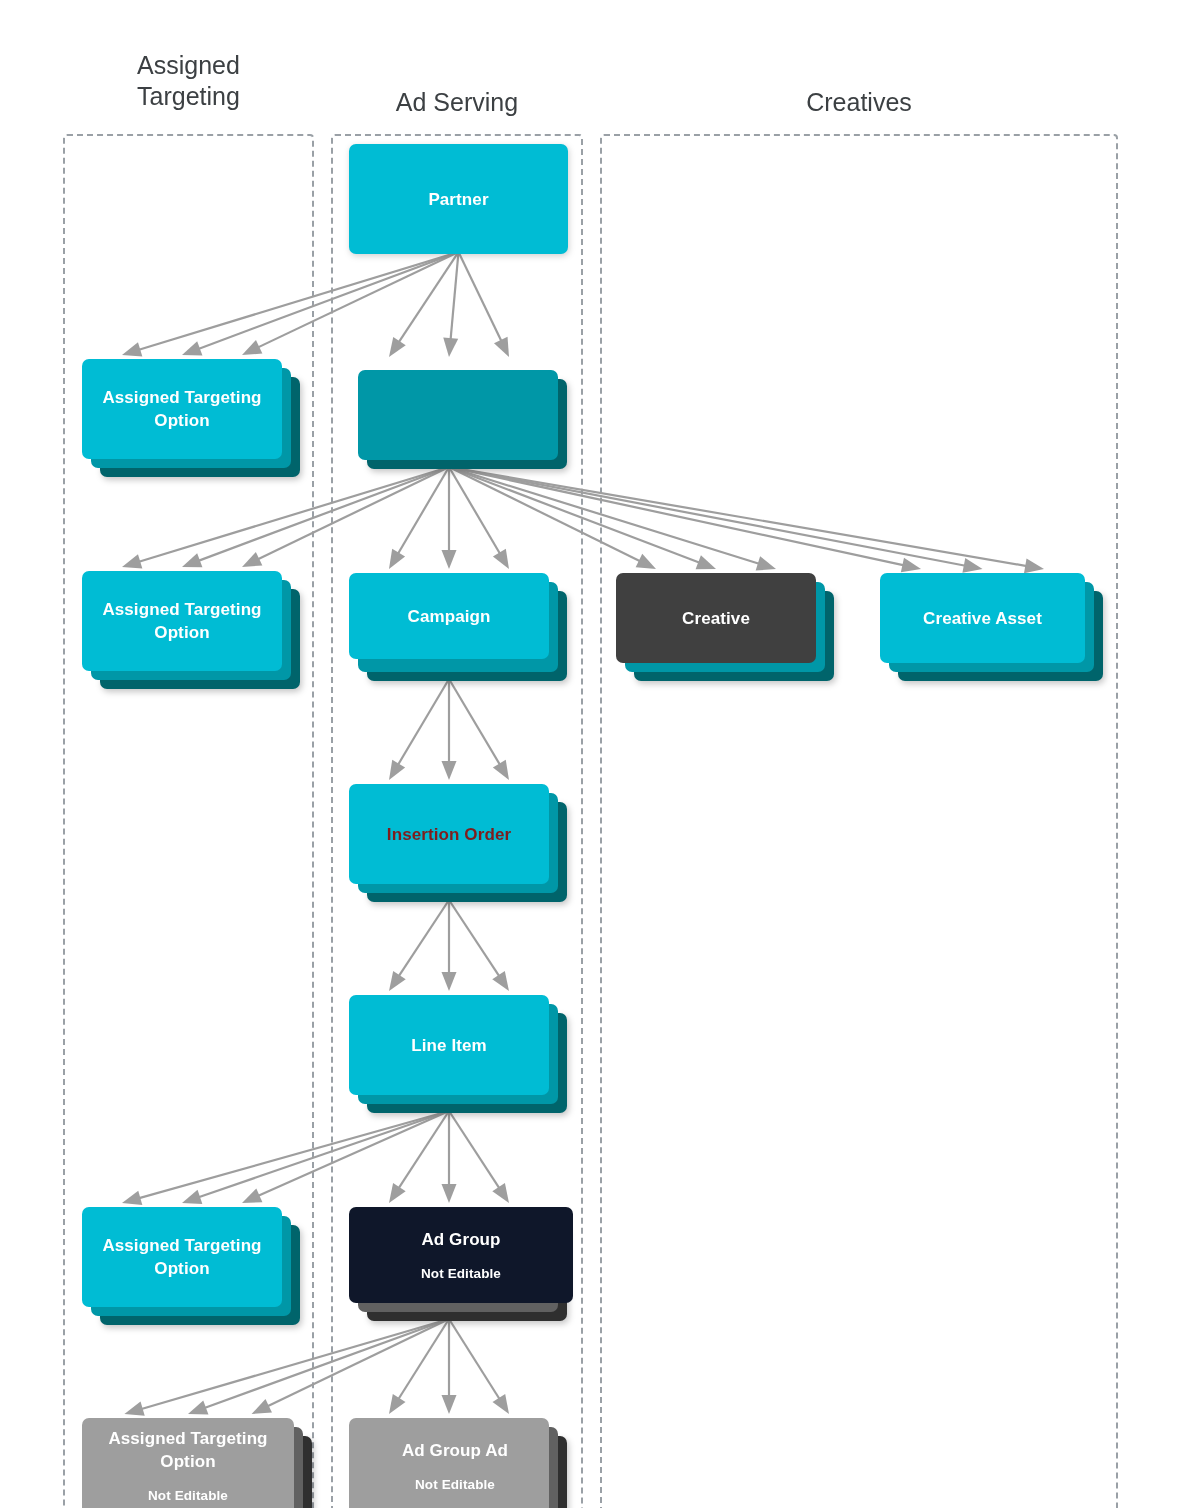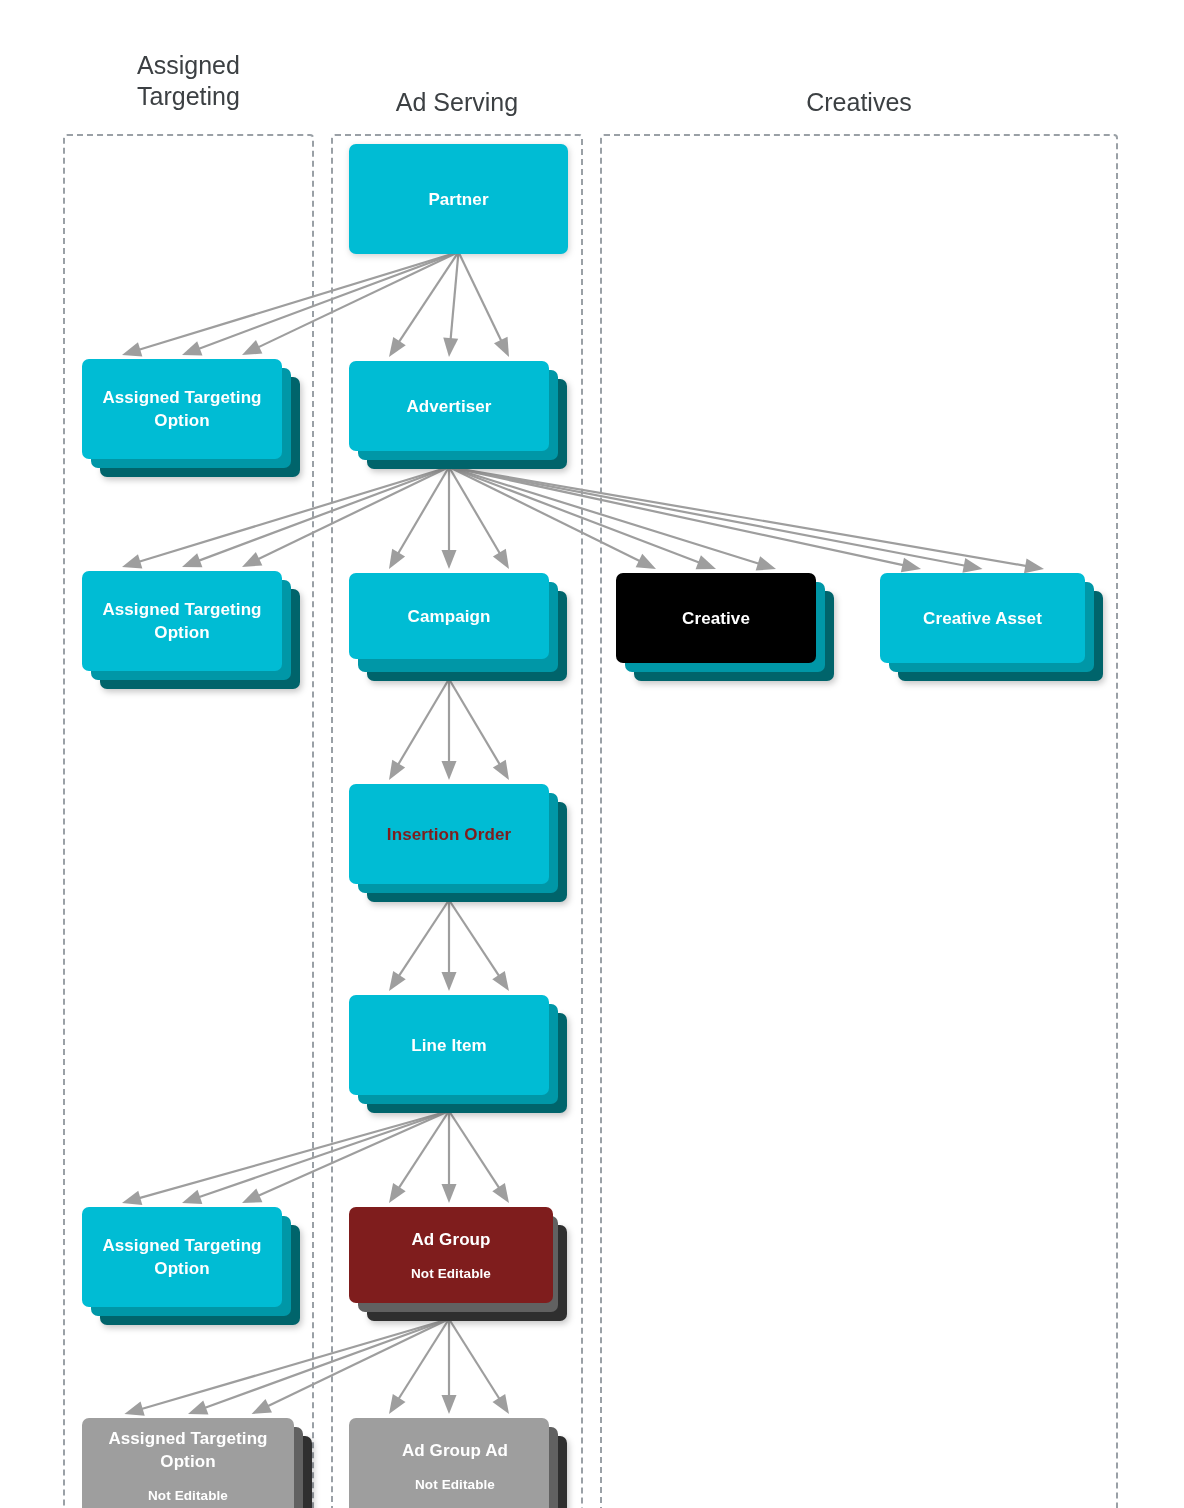--- a/index.html
+++ b/index.html
@@ -209,42 +209,39 @@
       <div class="node stacked" style="left: 82px; top: 315px; width: 218px; height: 118px;">
         <div class="layer l3" style="left: 18px; top: 18px; width: 200px; height: 100px; background: rgb(0, 100, 107);"></div>
         <div class="layer l2" style="left: 9px; top: 9px; width: 200px; height: 100px; background: rgb(0, 151, 167);"></div>
         <div class="face" style="left: 0px; top: 0px; width: 200px; height: 100px; background: rgb(0, 188, 212); color: rgb(255, 255, 255);">
           <div class="title">Assigned Targeting Option</div>
         </div>
       </div>
       <div class="node stacked" style="left: 349px; top: 317px; width: 218px; height: 108px;">
         <div class="layer l3" style="left: 18px; top: 18px; width: 200px; height: 90px; background: rgb(0, 100, 107);"></div>
         <div class="layer l2" style="left: 9px; top: 9px; width: 200px; height: 90px; background: rgb(0, 151, 167);"></div>
-        <div class="face" style="left: 0px; top: 0px; width: 200px; height: 90px; background: rgb(0, 188, 212); color: rgb(255, 255, 255);">
-          <div class="title">Advertiser</div>
-        </div>
       </div>
       <div class="node stacked" style="left: 82px; top: 527px; width: 218px; height: 118px;">
         <div class="layer l3" style="left: 18px; top: 18px; width: 200px; height: 100px; background: rgb(0, 100, 107);"></div>
         <div class="layer l2" style="left: 9px; top: 9px; width: 200px; height: 100px; background: rgb(0, 151, 167);"></div>
         <div class="face" style="left: 0px; top: 0px; width: 200px; height: 100px; background: rgb(0, 188, 212); color: rgb(255, 255, 255);">
           <div class="title">Assigned Targeting Option</div>
         </div>
       </div>
       <div class="node stacked" style="left: 349px; top: 529px; width: 218px; height: 108px;">
         <div class="layer l3" style="left: 18px; top: 18px; width: 200px; height: 90px; background: rgb(0, 100, 107);"></div>
         <div class="layer l2" style="left: 9px; top: 9px; width: 200px; height: 90px; background: rgb(0, 151, 167);"></div>
         <div class="face" style="left: 0px; top: 0px; width: 200px; height: 86px; background: rgb(0, 188, 212); color: rgb(255, 255, 255);">
           <div class="title">Campaign</div>
         </div>
       </div>
       <div class="node stacked" style="left: 616px; top: 529px; width: 218px; height: 108px;">
         <div class="layer l3" style="left: 18px; top: 18px; width: 200px; height: 90px; background: rgb(0, 100, 107);"></div>
         <div class="layer l2" style="left: 9px; top: 9px; width: 200px; height: 90px; background: rgb(0, 151, 167);"></div>
-        <div class="face" style="left: 0px; top: 0px; width: 200px; height: 90px; background: #000000; color: rgb(255, 255, 255);">
+        <div class="face" style="left: 0px; top: 0px; width: 200px; height: 90px; background: #404040; color: rgb(255, 255, 255);">
           <div class="title">Creative</div>
         </div>
       </div>
       <div class="node stacked" style="left: 880px; top: 529px; width: 223px; height: 108px;">
         <div class="layer l3" style="left: 18px; top: 18px; width: 205px; height: 90px; background: rgb(0, 100, 107);"></div>
         <div class="layer l2" style="left: 9px; top: 9px; width: 205px; height: 90px; background: rgb(0, 151, 167);"></div>
         <div class="face" style="left: 0px; top: 0px; width: 205px; height: 90px; background: rgb(0, 188, 212); color: rgb(255, 255, 255);">
           <div class="title">Creative Asset</div>
         </div>
       </div>
@@ -265,21 +262,21 @@
       <div class="node stacked" style="left: 82px; top: 1163px; width: 218px; height: 118px;">
         <div class="layer l3" style="left: 18px; top: 18px; width: 200px; height: 100px; background: rgb(0, 100, 107);"></div>
         <div class="layer l2" style="left: 9px; top: 9px; width: 200px; height: 100px; background: rgb(0, 151, 167);"></div>
         <div class="face" style="left: 0px; top: 0px; width: 200px; height: 100px; background: rgb(0, 188, 212); color: rgb(255, 255, 255);">
           <div class="title">Assigned Targeting Option</div>
         </div>
       </div>
       <div class="node stacked" style="left: 349px; top: 1163px; width: 218px; height: 114px;">
         <div class="layer l3" style="left: 18px; top: 18px; width: 200px; height: 96px; background: rgb(47, 47, 47);"></div>
         <div class="layer l2" style="left: 9px; top: 9px; width: 200px; height: 96px; background: rgb(97, 97, 97);"></div>
-        <div class="face" style="left: 0px; top: 0px; width: 204px; height: 96px; background: #7f1d1d; color: rgb(255, 255, 255);">
+        <div class="face" style="left: 0px; top: 0px; width: 224px; height: 96px; background: #0f172a; color: rgb(255, 255, 255);">
           <div class="title">Ad Group</div>
           <div class="sub">Not Editable</div>
         </div>
       </div>
       <div class="node stacked" style="left: 82px; top: 1374px; width: 230px; height: 114px;">
         <div class="layer l3" style="left: 18px; top: 18px; width: 212px; height: 96px; background: rgb(47, 47, 47);"></div>
         <div class="layer l2" style="left: 9px; top: 9px; width: 212px; height: 96px; background: rgb(97, 97, 97);"></div>
         <div class="face" style="left: 0px; top: 0px; width: 212px; height: 96px; background: rgb(158, 158, 158); color: rgb(255, 255, 255);">
           <div class="title">Assigned Targeting Option</div>
           <div class="sub">Not Editable</div>

